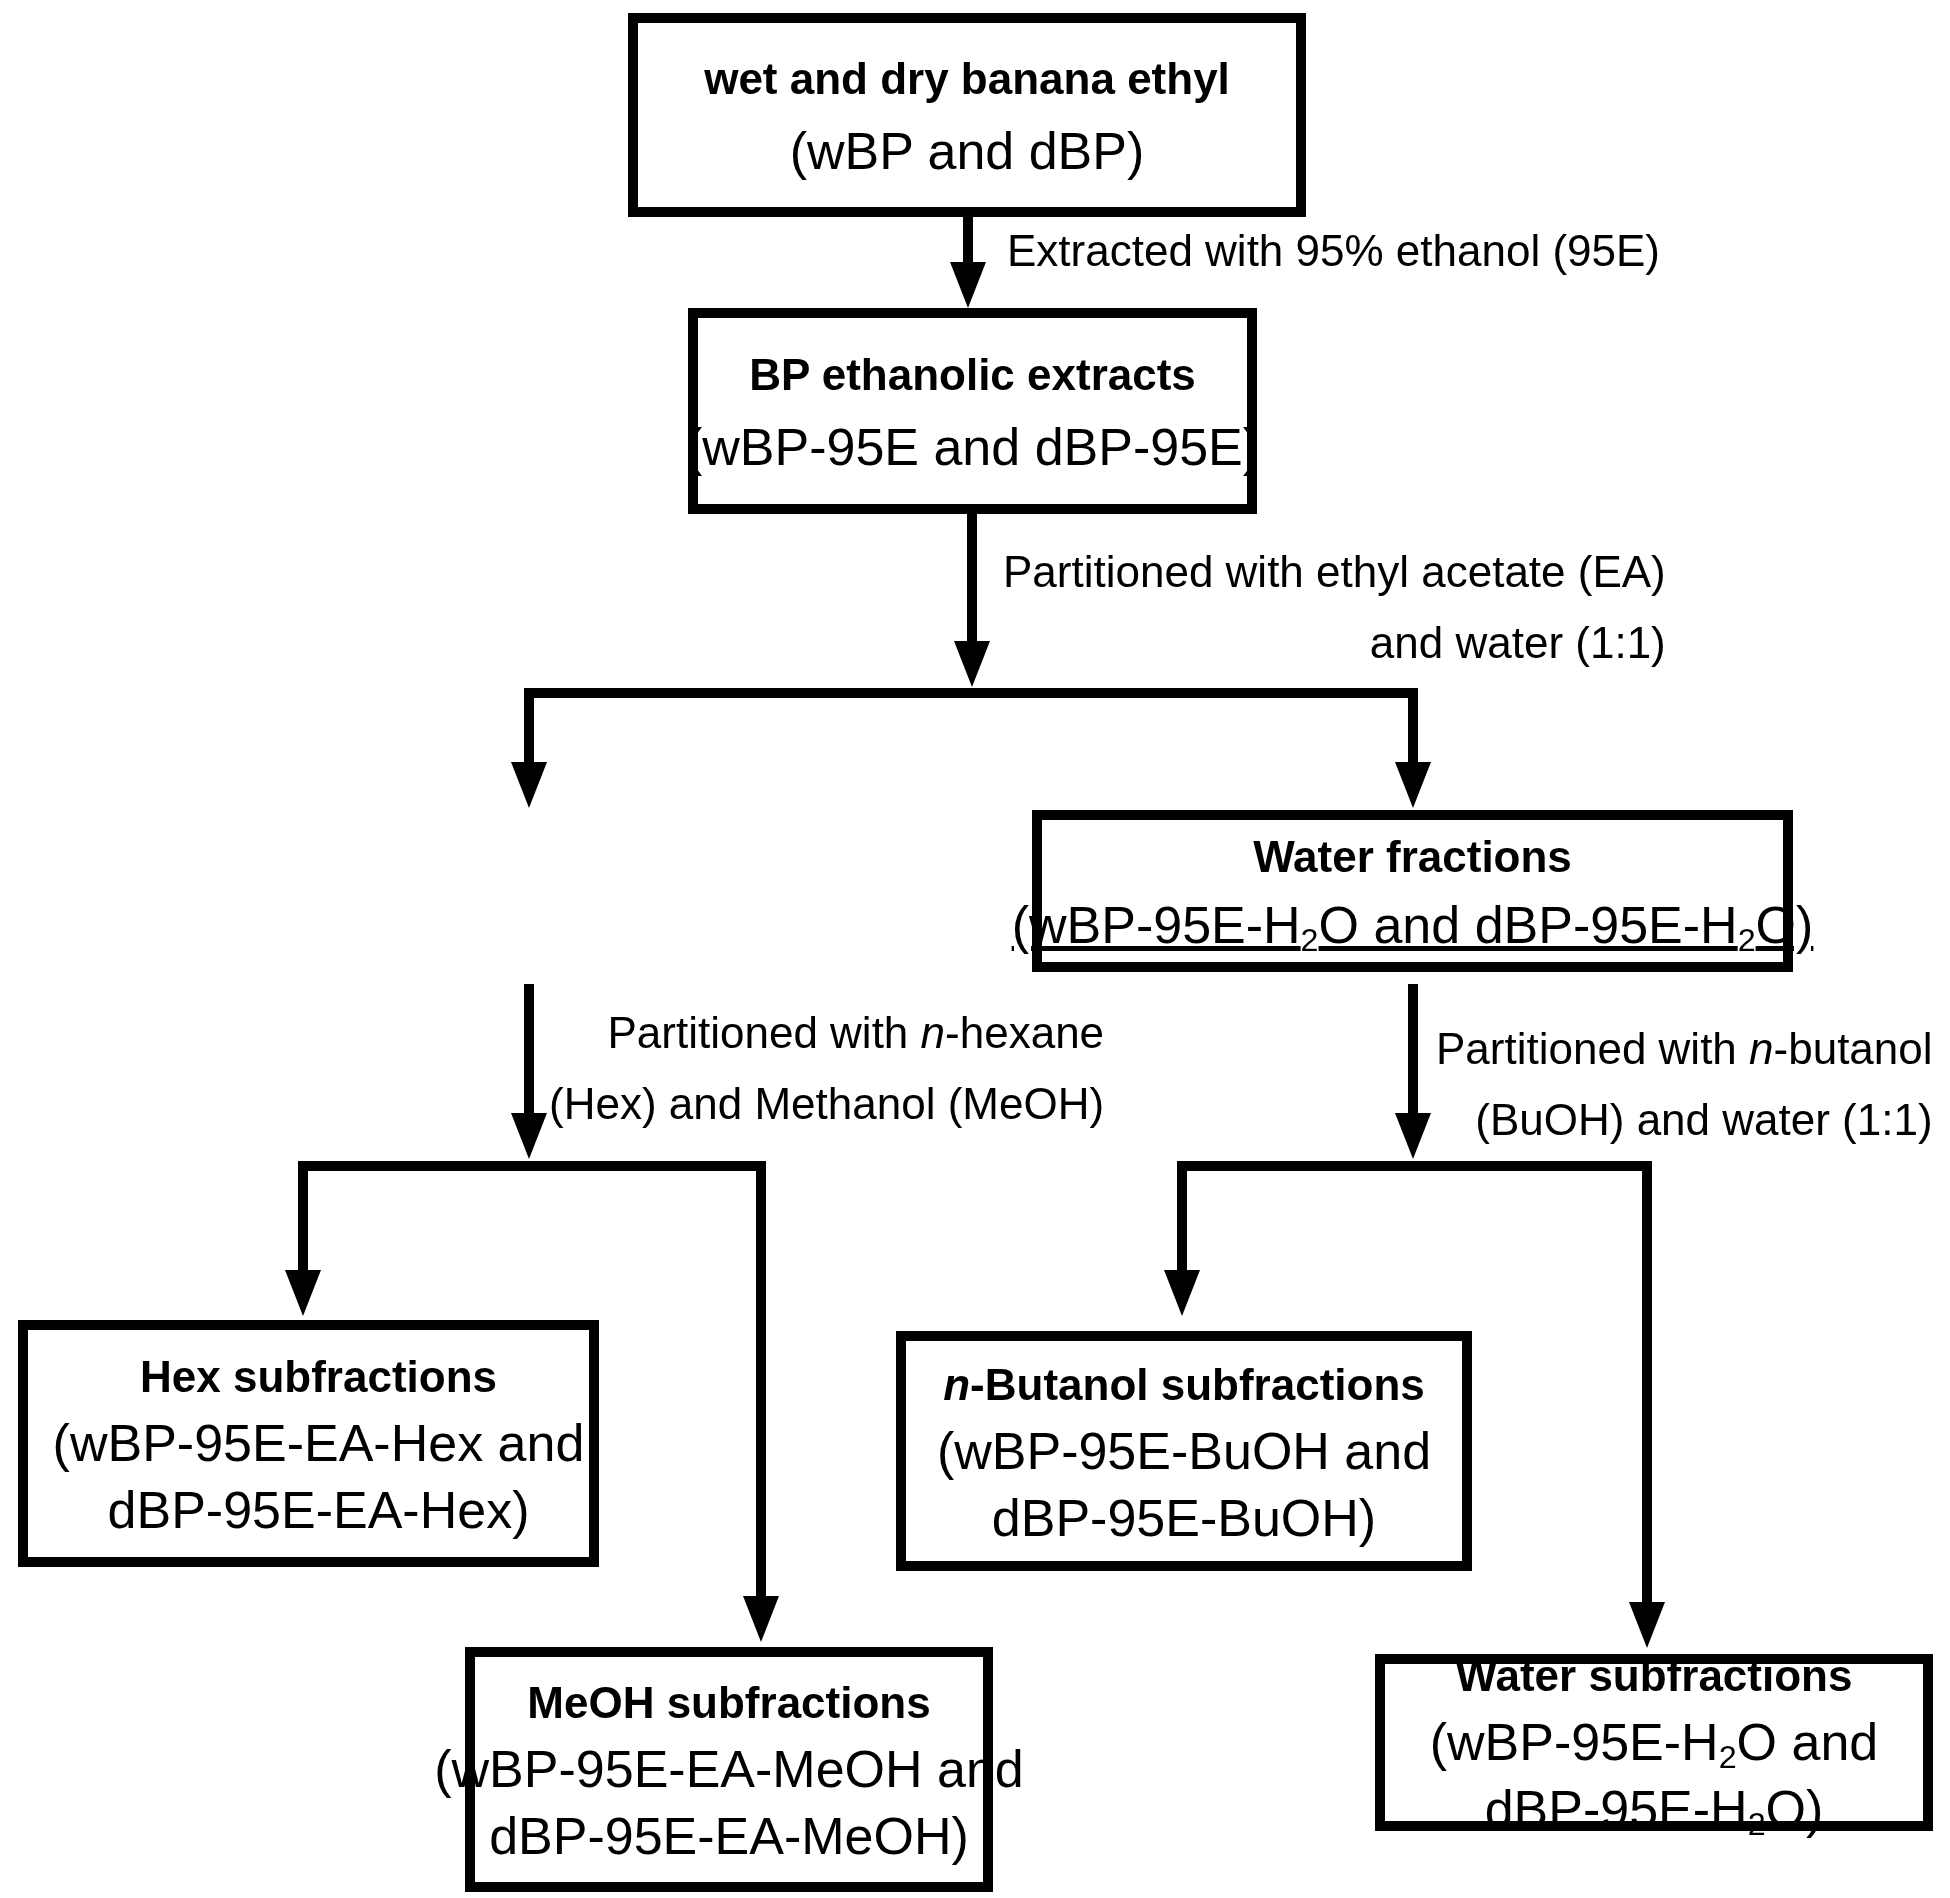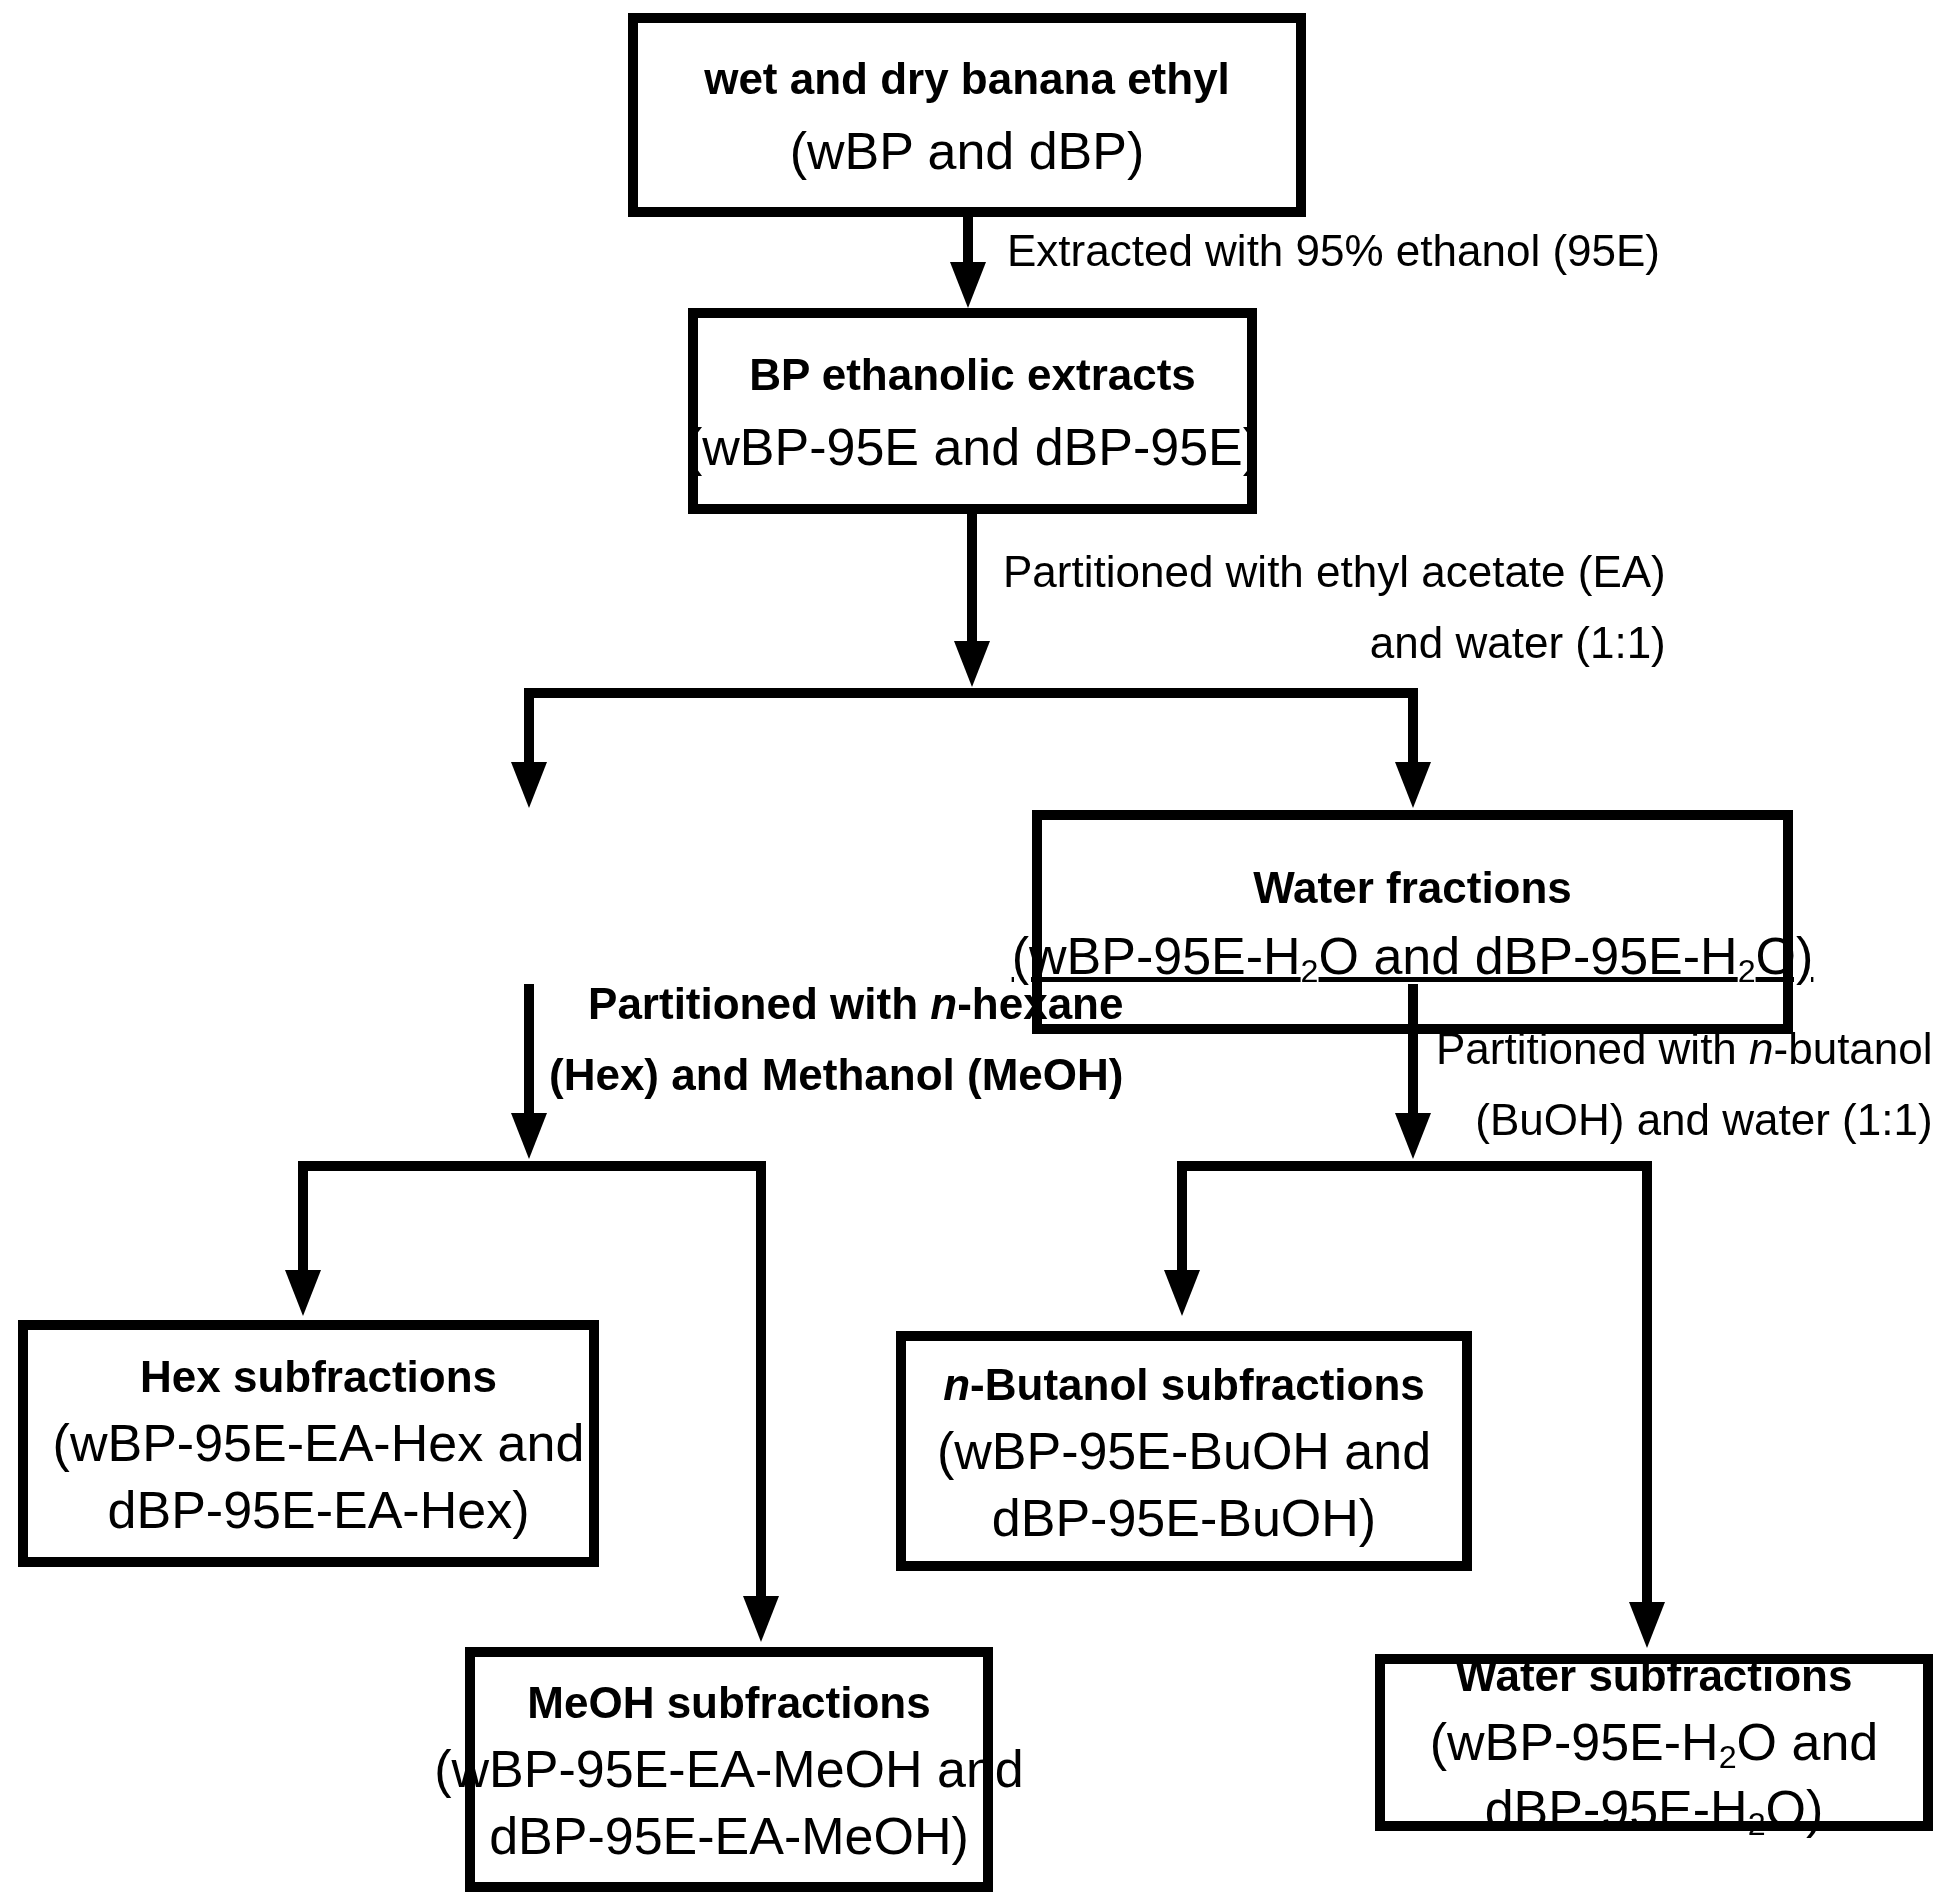--- a/index.html
+++ b/index.html
@@ -66,28 +66,28 @@
     <div>and water (1:1)</div>
   </div>
 
   <div class="hl" style="left:524px;top:688px;width:894px;height:10px;"></div>
   <div class="vl" style="left:524px;top:697px;width:10px;height:66px;"></div>
   <div class="ah" style="left:511px;top:762px;"></div>
   <div class="vl" style="left:1408px;top:697px;width:10px;height:66px;"></div>
   <div class="ah" style="left:1395px;top:762px;"></div>
 
 
-  <div class="node" style="left:1032px;top:810px;width:761px;height:224px;">
+  <div class="node" style="left:1032px;top:810px;width:761px;height:162px;">
     <div class="t" style="line-height:69px;">Water fractions</div>
     <div class="s" style="line-height:69px;text-decoration:underline;"><span>(wBP-95E-H</span><sub>2</sub><span>O and dBP-95E-H</span><sub>2</sub><span>O)</span></div>
   </div>
 
   <div class="vl" style="left:524px;top:984px;width:10px;height:130px;"></div>
   <div class="ah" style="left:511px;top:1113px;"></div>
-  <div class="lbl" style="left:549px;top:968px;font-weight:bold;">
+  <div class="lbl" style="left:549px;top:997px;">
     <div><span>Partitioned with </span><span class="it">n</span><span>-hexane</span></div>
     <div>(Hex) and Methanol (MeOH)</div>
   </div>
 
   <div class="vl" style="left:1408px;top:984px;width:10px;height:130px;"></div>
   <div class="ah" style="left:1395px;top:1113px;"></div>
   <div class="lbl" style="left:1436px;top:1013px;">
     <div><span>Partitioned with </span><span class="it">n</span><span>-butanol</span></div>
     <div>(BuOH) and water (1:1)</div>
   </div>

